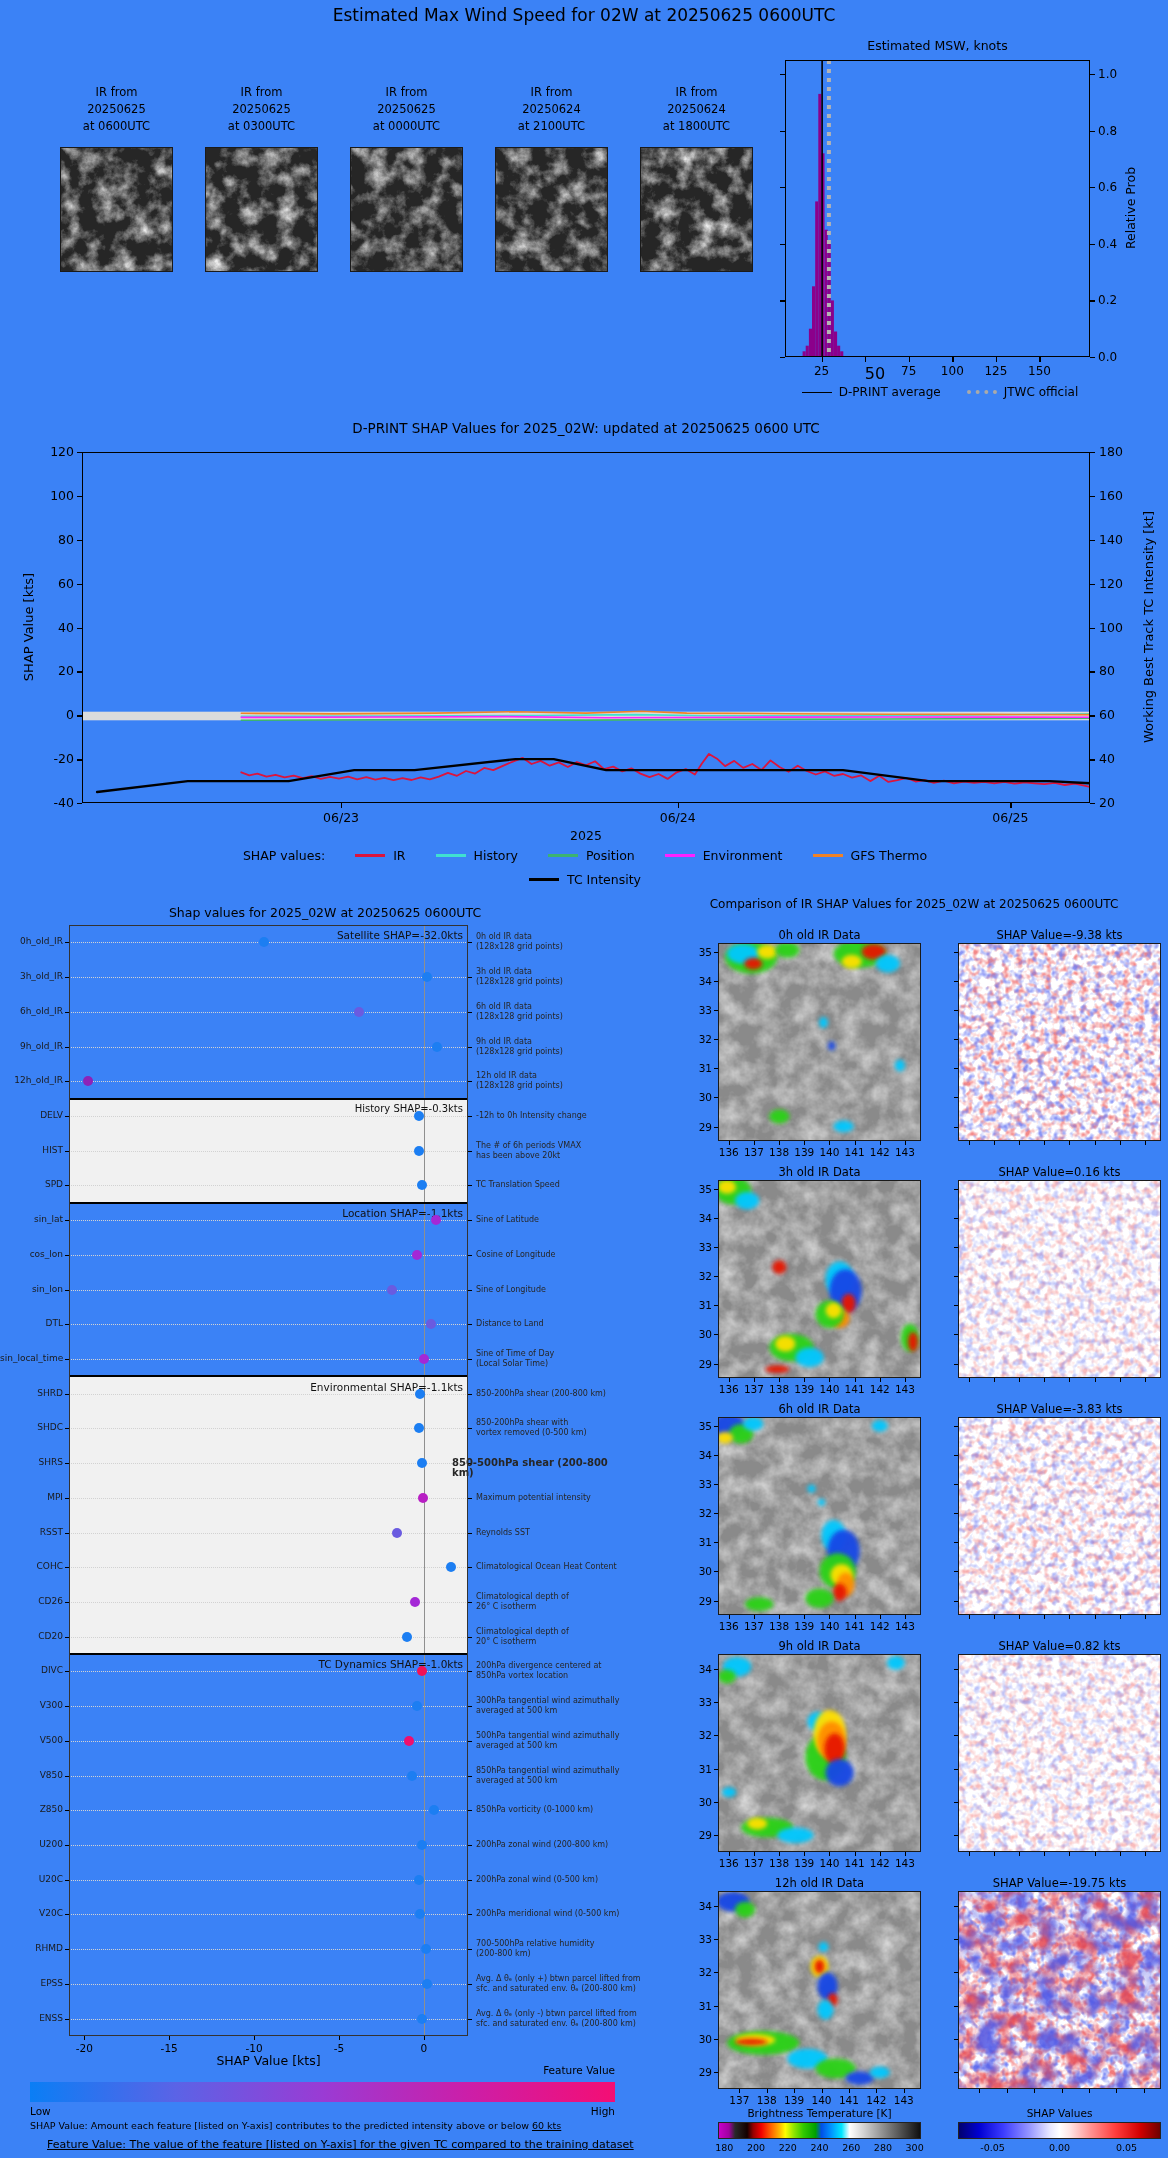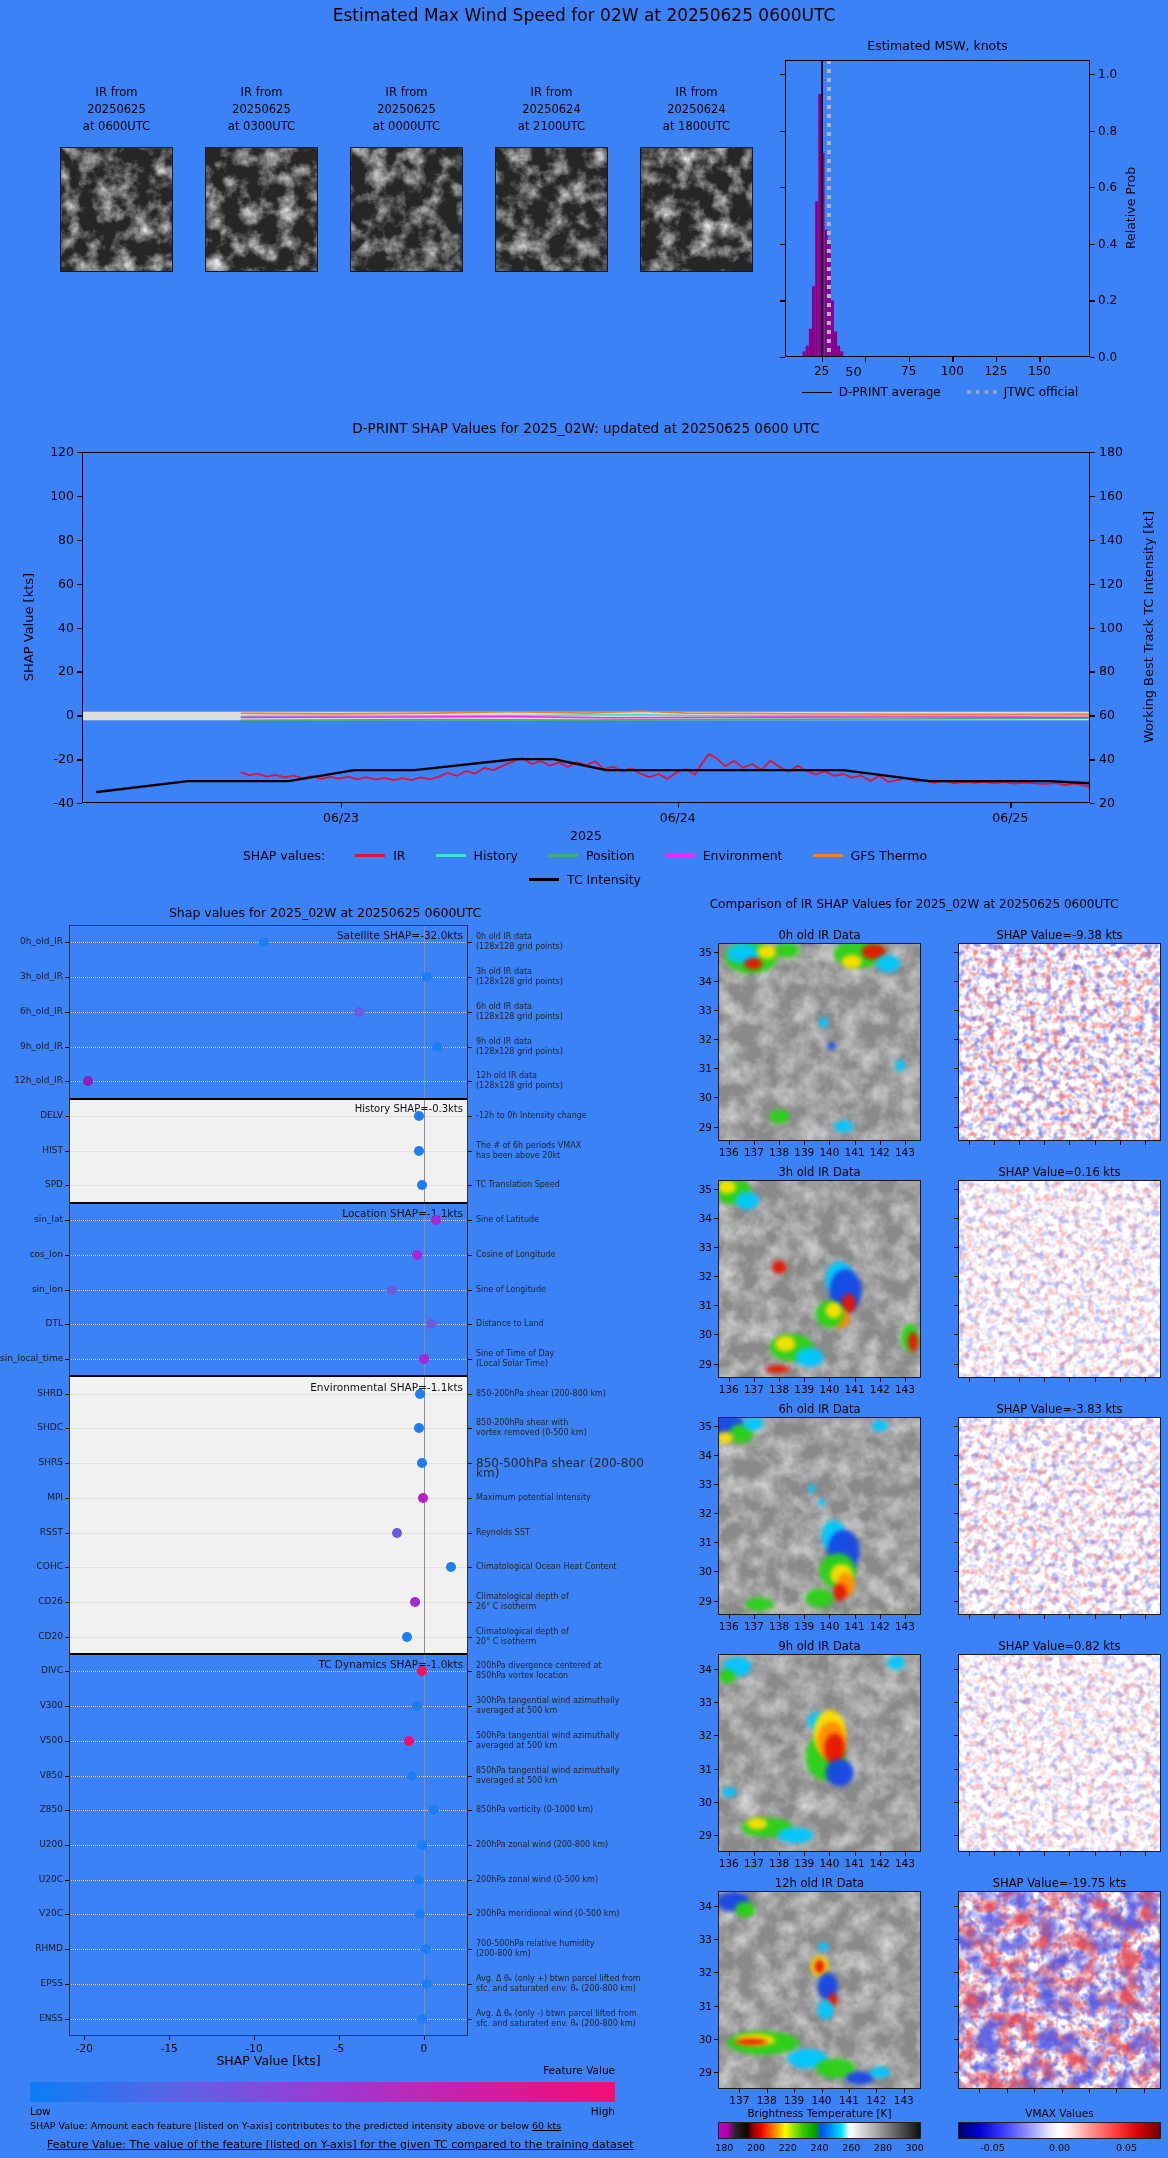--- a/index.html
+++ b/index.html
@@ -40,21 +40,21 @@
   <div class="st" id="ts-xlabel">2025</div>
   <div class="st" id="dp-title">Shap values for 2025_02W at 20250625 0600UTC</div>
   <div class="st" id="dp-xlabel">SHAP Value [kts]</div>
   <div class="st" id="dp-cbar-title">Feature Value</div>
   <div class="st" id="dp-cbar-low">Low</div>
   <div class="st" id="dp-cbar-high">High</div>
   <div class="st" id="dp-footnote1"><span>SHAP Value: Amount each feature [listed on Y-axis] contributes to the predicted intensity above or below </span><span class="ul">60 kts</span></div>
   <div class="st" id="dp-footnote2">Feature Value: The value of the feature [listed on Y-axis] for the given TC compared to the training dataset</div>
   <div class="st" id="comp-title">Comparison of IR SHAP Values for 2025_02W at 20250625 0600UTC</div>
   <div class="st" id="bt-cbar-title">Brightness Temperature [K]</div>
-  <div class="st" id="shap-cbar-title">VMAX Values</div>
+  <div class="st" id="shap-cbar-title">SHAP Values</div>
 <div style="position: absolute; left: 40px; top: 84px; width: 153px; text-align: center; font-size: 11.5px; line-height: 17px;">
       <div style="position: relative;">IR from</div>
       <div style="position: relative;">20250625</div>
       <div style="position: relative;">at 0600UTC</div>
     </div>
     <div style="position: absolute; left: 60px; top: 147px; width: 113px; height: 125px; border: 1px solid rgb(26, 26, 26); overflow: hidden;"><svg width="111" height="123">
   <defs>
           <filter id="cl0" x="0" y="0" width="100%" height="100%">
    <feTurbulence type="fractalNoise" baseFrequency="0.055" numOctaves="5" seed="7"></feTurbulence>
    <feColorMatrix type="matrix" values="0 0 0 0 0.95  0 0 0 0 0.95  0 0 0 0 0.95  0 0 0 1.9 -0.78"></feColorMatrix>
@@ -155,21 +155,21 @@
     <div style="position: absolute; left: 1098px; top: 236.857px; width: 34px; font-size: 12px;">0.4</div>
     <div style="position: absolute; left: 1090px; top: 300.429px; width: 5px; height: 1.2px; background: rgb(0, 0, 0);"></div>
     <div style="position: absolute; left: 780px; top: 300.429px; width: 5px; height: 1.2px; background: rgb(0, 0, 0);"></div>
     <div style="position: absolute; left: 1098px; top: 293.429px; width: 34px; font-size: 12px;">0.2</div>
     <div style="position: absolute; left: 1090px; top: 357px; width: 5px; height: 1.2px; background: rgb(0, 0, 0);"></div>
     <div style="position: absolute; left: 780px; top: 357px; width: 5px; height: 1.2px; background: rgb(0, 0, 0);"></div>
     <div style="position: absolute; left: 1098px; top: 350px; width: 34px; font-size: 12px;">0.0</div>
     <div style="position: absolute; left: 821.6px; top: 357px; width: 1.2px; height: 5px; background: rgb(0, 0, 0);"></div>
     <div style="position: absolute; left: 801.6px; top: 364px; width: 40px; text-align: center; font-size: 12px;">25</div>
     <div style="position: absolute; left: 865.171px; top: 357px; width: 1.2px; height: 5px; background: rgb(0, 0, 0);"></div>
-    <div style="position: absolute; left: 845.171px; top: 364px; width: 40px; text-align: left; font-size: 13px;">50</div>
+    <div style="position: absolute; left: 845.171px; top: 364px; width: 40px; text-align: right; font-size: 16px;">50</div>
     <div style="position: absolute; left: 908.743px; top: 357px; width: 1.2px; height: 5px; background: rgb(0, 0, 0);"></div>
     <div style="position: absolute; left: 888.743px; top: 364px; width: 40px; text-align: center; font-size: 12px;">75</div>
     <div style="position: absolute; left: 952.314px; top: 357px; width: 1.2px; height: 5px; background: rgb(0, 0, 0);"></div>
     <div style="position: absolute; left: 932.314px; top: 364px; width: 40px; text-align: center; font-size: 12px;">100</div>
     <div style="position: absolute; left: 995.886px; top: 357px; width: 1.2px; height: 5px; background: rgb(0, 0, 0);"></div>
     <div style="position: absolute; left: 975.886px; top: 364px; width: 40px; text-align: center; font-size: 12px;">125</div>
     <div style="position: absolute; left: 1039.46px; top: 357px; width: 1.2px; height: 5px; background: rgb(0, 0, 0);"></div>
     <div style="position: absolute; left: 1019.46px; top: 364px; width: 40px; text-align: center; font-size: 12px;">150</div>
     <div style="position: absolute; left: 730px; top: 385px; width: 420px; display: flex; justify-content: center; gap: 26px; font-size: 12px;">
       <div style="position: static; display: flex; align-items: center; gap: 7px;">
@@ -396,21 +396,21 @@
     <div style="position: absolute; left: 413.762px; top: 1423.42px; width: 10px; height: 10px; border-radius: 50%; background: rgb(28, 126, 242);"></div>
     <div style="position: absolute; left: 476px; top: 1418.42px; width: 180px; font-size: 8px; line-height: 10px; color: rgb(38, 38, 38);">
       <div style="position: relative;">850-200hPa shear with</div>
       <div style="position: relative;">vortex removed (0-500 km)</div>
     </div>
     <div style="position: absolute; left: 69px; top: 1463.14px; width: 399px; height: 0px; border-top: 1px dotted rgb(210, 210, 210);"></div>
     <div style="position: absolute; left: 0px; top: 1457.14px; width: 63px; text-align: right; font-size: 9px; color: rgb(26, 26, 26);">SHRS</div>
     <div style="position: absolute; left: 65px; top: 1463.14px; width: 4px; height: 1px; background: rgb(0, 0, 0);"></div>
     <div style="position: absolute; left: 468px; top: 1463.14px; width: 4px; height: 1px; background: rgb(0, 0, 0);"></div>
     <div style="position: absolute; left: 417.157px; top: 1458.14px; width: 10px; height: 10px; border-radius: 50%; background: rgb(28, 126, 242);"></div>
-    <div style="position: absolute; left: 476px; top: 1458.14px; width: 180px; font-size: 12px; line-height: 10px; color: rgb(38, 38, 38);">
+    <div style="position: absolute; left: 452px; top: 1458.14px; width: 180px; font-size: 10px; line-height: 10px; color: rgb(38, 38, 38); font-weight: bold;">
       <div style="position: relative;">850-500hPa shear (200-800 km)</div>
     </div>
     <div style="position: absolute; left: 69px; top: 1497.86px; width: 399px; height: 0px; border-top: 1px dotted rgb(210, 210, 210);"></div>
     <div style="position: absolute; left: 0px; top: 1491.86px; width: 63px; text-align: right; font-size: 9px; color: rgb(26, 26, 26);">MPI</div>
     <div style="position: absolute; left: 65px; top: 1497.86px; width: 4px; height: 1px; background: rgb(0, 0, 0);"></div>
     <div style="position: absolute; left: 468px; top: 1497.86px; width: 4px; height: 1px; background: rgb(0, 0, 0);"></div>
     <div style="position: absolute; left: 418.006px; top: 1492.86px; width: 10px; height: 10px; border-radius: 50%; background: rgb(184, 31, 196);"></div>
     <div style="position: absolute; left: 476px; top: 1492.86px; width: 180px; font-size: 8px; line-height: 10px; color: rgb(38, 38, 38);">
       <div style="position: relative;">Maximum potential intensity</div>
     </div>

